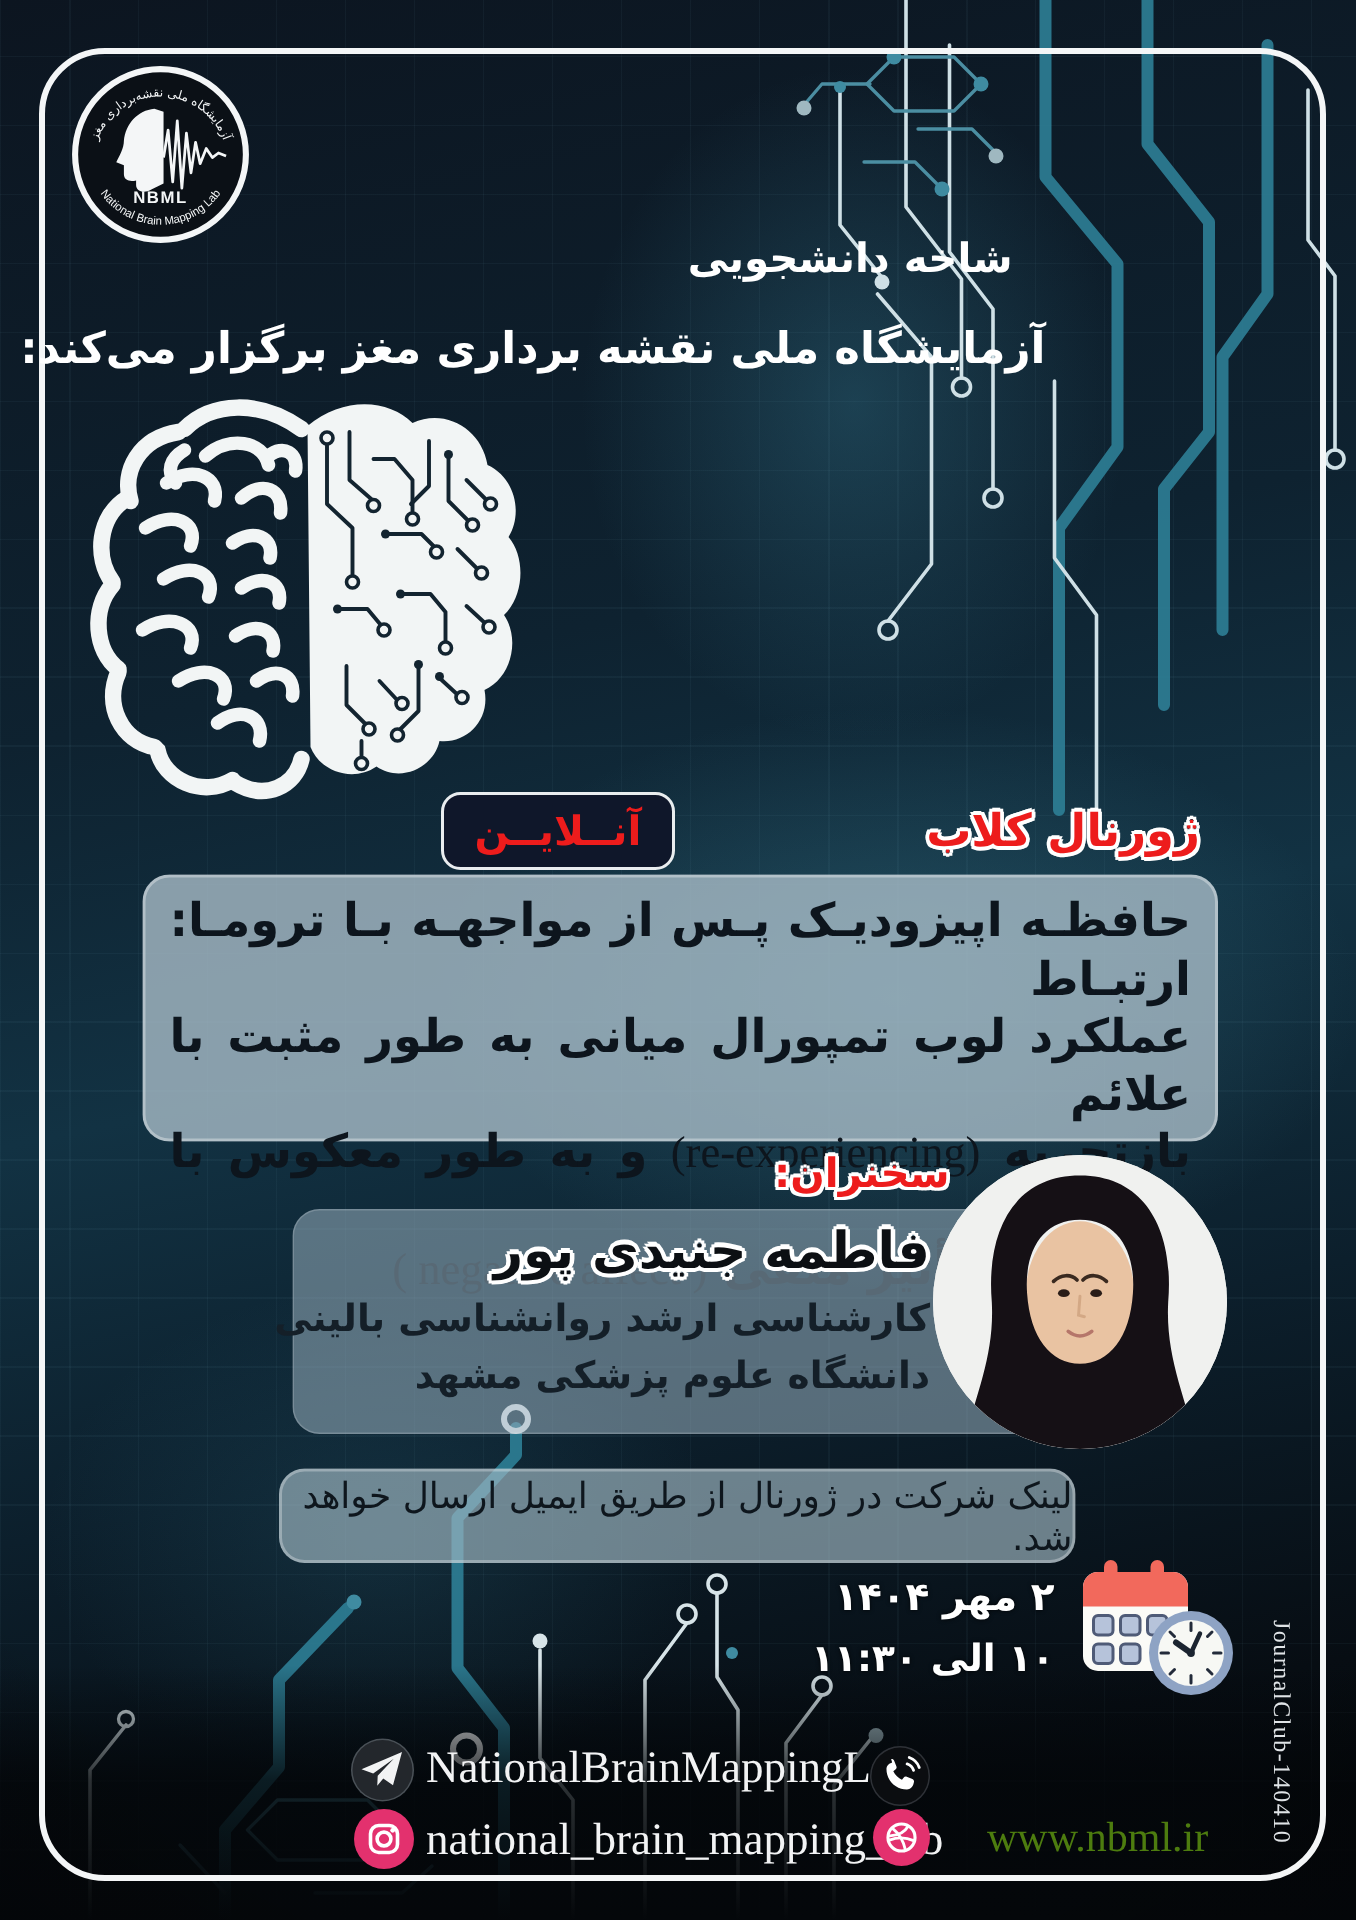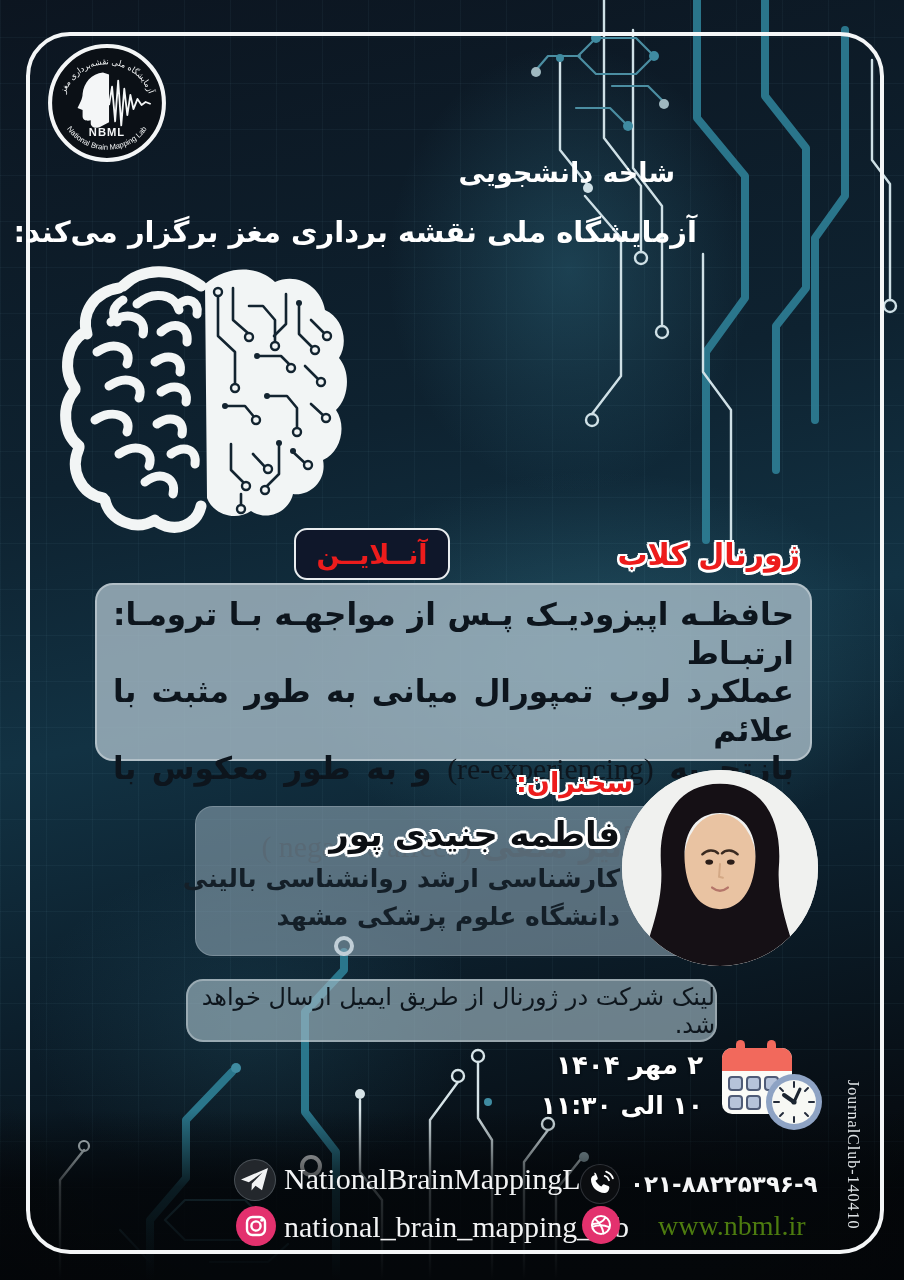--- a/index.html
+++ b/index.html
@@ -342,21 +342,20 @@
     </svg>
   </div>
   <div class="abs serif ig-text">national_brain_mapping_lab</div>
 
   <div class="abs icon-circle ph-icon">
     <svg width="38" height="38" viewBox="0 0 40 40">
       <path fill="#fff" d="M14.5,10.5 c-2.2,0.6 -4,2.4 -4,4.6 c0,8 6.4,14.4 14.4,14.4 c2.2,0 4,-1.8 4.6,-4 l0.3,-1.3 c0.2,-0.9 -0.3,-1.8 -1.1,-2.1 l-4,-1.6 c-0.8,-0.3 -1.7,0 -2.2,0.7 l-1.1,1.5 c-2.6,-1.3 -4.8,-3.5 -6.1,-6.1 l1.5,-1.1 c0.7,-0.5 1,-1.4 0.7,-2.2 l-1.6,-4 c-0.3,-0.8 -1.2,-1.3 -2.1,-1.1 Z"></path>
       <path d="M25,11.5 a7,7 0 0 1 4.5,4.5 M26.5,7 a11.5,11.5 0 0 1 7,7" stroke="#fff" stroke-width="2" fill="none" stroke-linecap="round"></path>
     </svg>
   </div>
-  <div class="abs ph-text" dir="ltr">۰۲۱-۸۸۲۲۵۳۹۶-۹</div>
 
   <div class="abs icon-circle web-icon">
     <svg width="38" height="38" viewBox="0 0 40 40" fill="none" stroke="#fff" stroke-linecap="round">
       <circle cx="20" cy="20" r="9.5" stroke-width="2.2"></circle>
       <path d="M13.5,13.5 c5,4 8,9 9.3,15.5" stroke-width="2"></path>
       <path d="M11.5,21.8 c6,-2.2 12,-1.8 17,0.4" stroke-width="2"></path>
       <path d="M24.5,12.3 c-2,3.6 -6.5,6.2 -12.5,6.6" stroke-width="2"></path>
     </svg>
   </div>
   <div class="abs serif web-text">www.nbml.ir</div>

